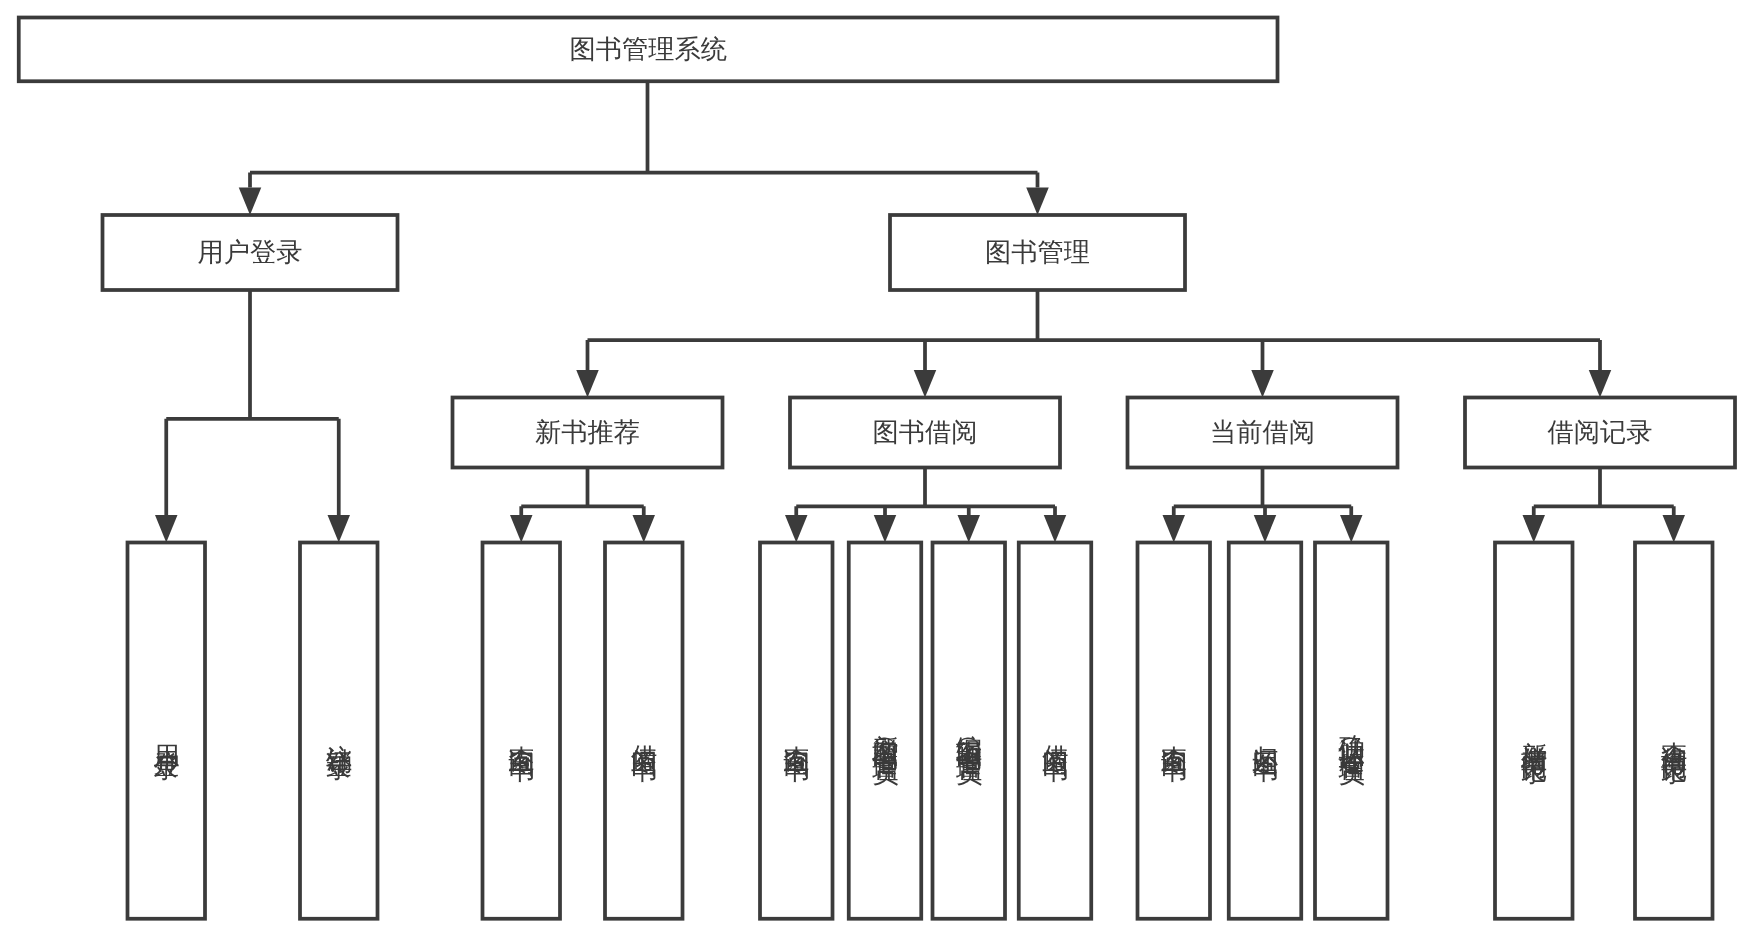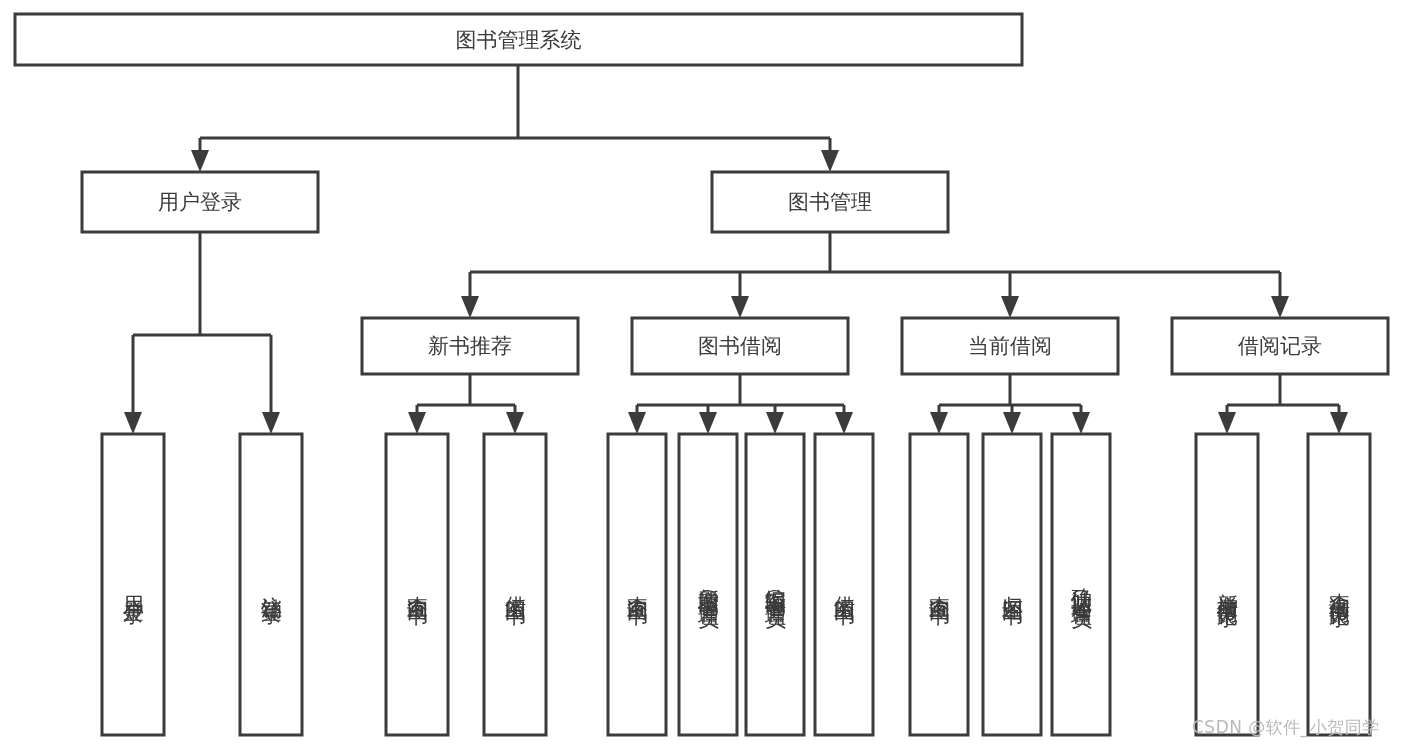--- a/index.html
+++ b/index.html
@@ -198,15 +198,14 @@
         <span class="leaf-label-v" style="margin-top: 137px;">确认归还（管理员）</span>
       </div>
       <div class="leaf-label-wrap" style="left: 1196px; top: 434px; width: 62px; height: 301px;">
         <span class="leaf-label-v" style="margin-top: 141.5px;">新增借阅记录</span>
       </div>
       <div class="leaf-label-wrap" style="left: 1308px; top: 434px; width: 62px; height: 301px;">
         <span class="leaf-label-v" style="margin-top: 141.5px;">查询借阅记录</span>
       </div>
     </div>
 
-  <div class="watermark" style="left: 1192px; top: 716px;">CSDN @软件_小贺同学</div>
 
 </div>
 
 </body></html>

